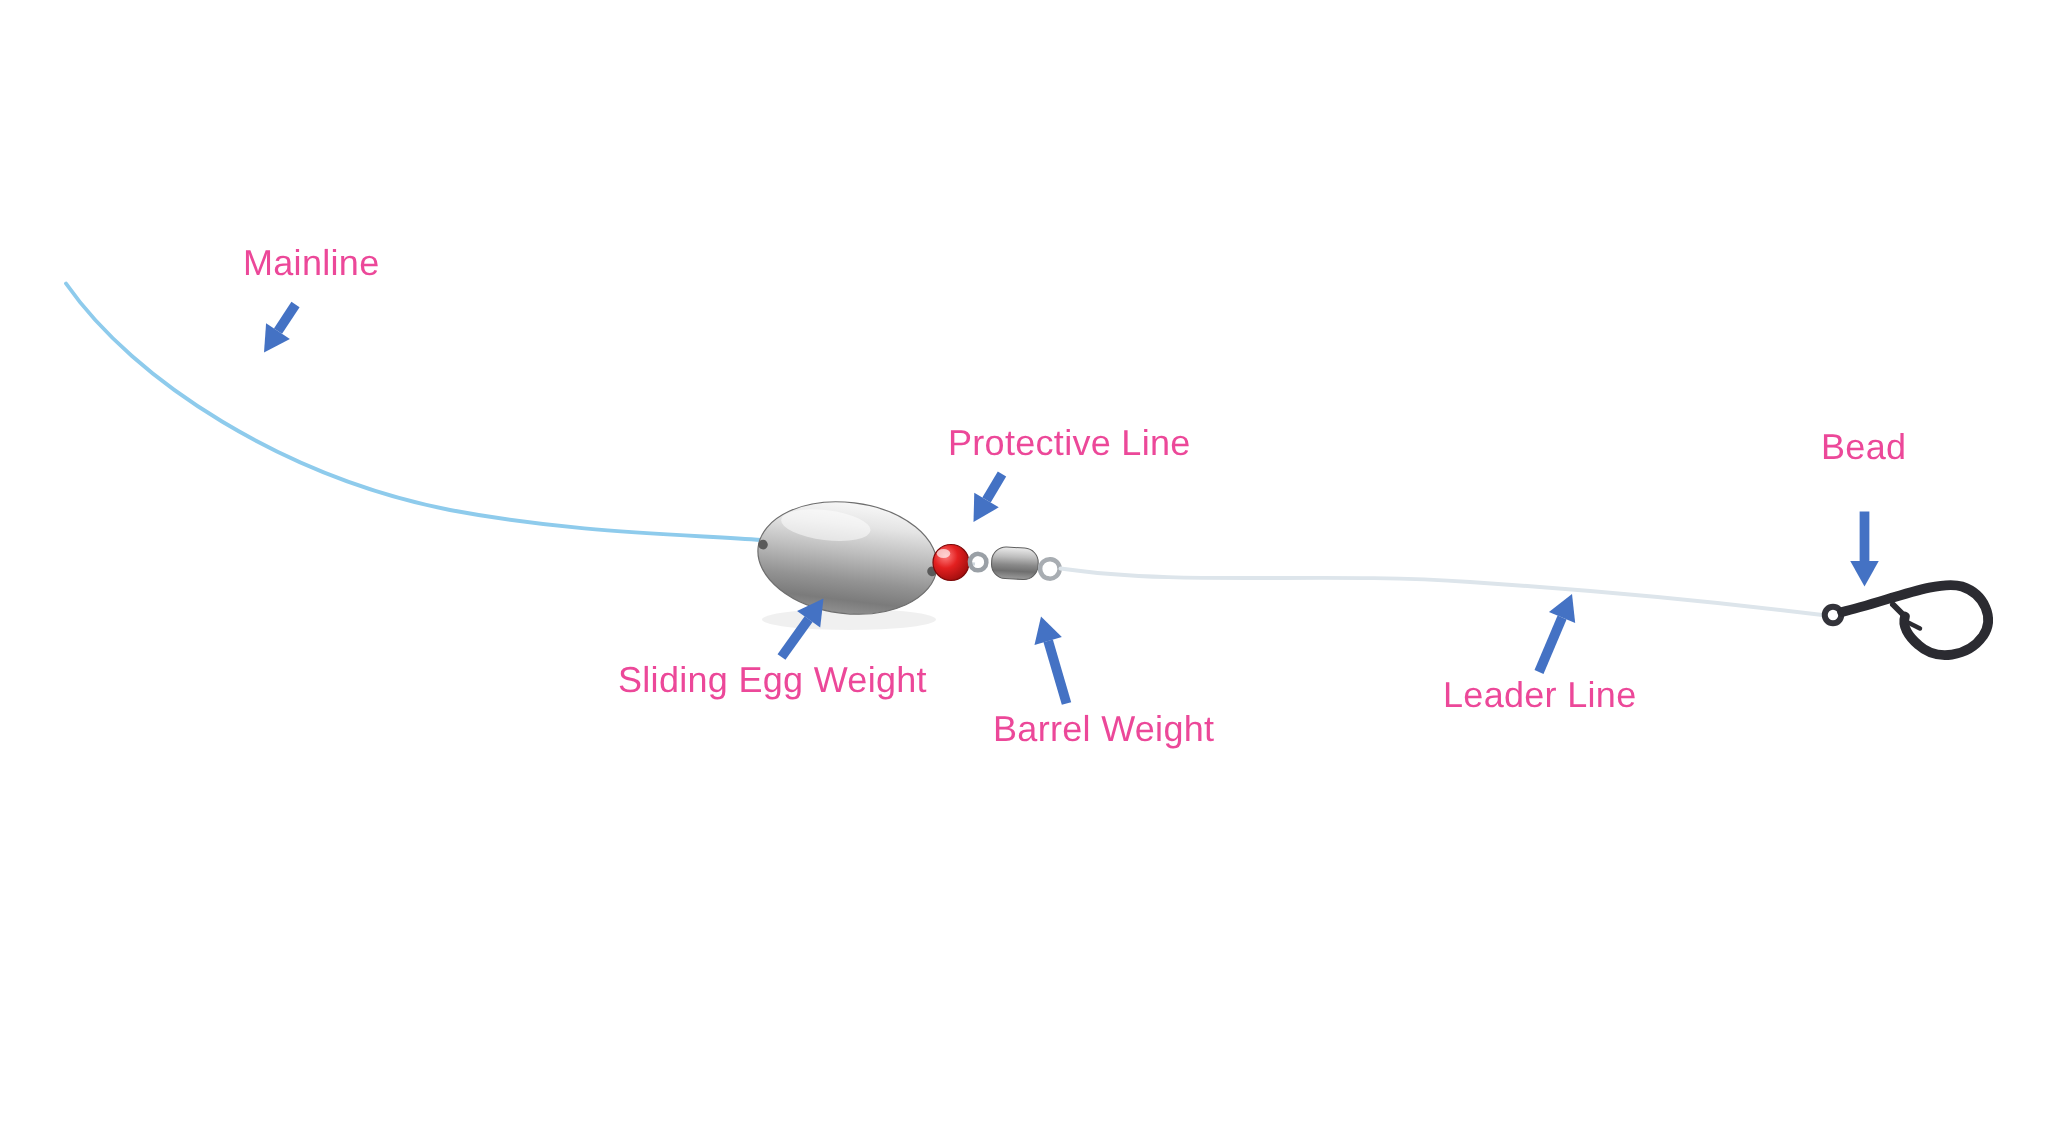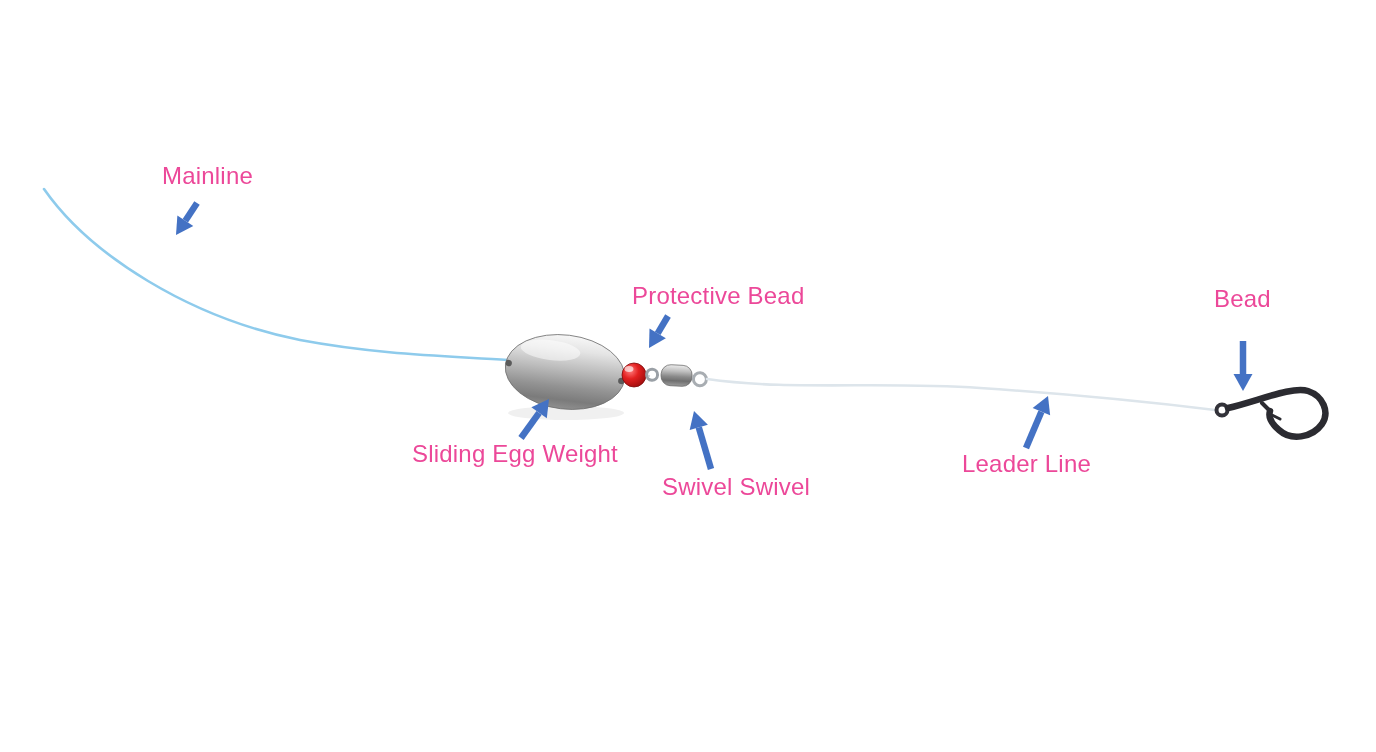--- a/index.html
+++ b/index.html
@@ -124,18 +124,18 @@
           <polygon points="1048,396 1050.1253090409275,415.3580231811141 1032.6269312706247,407.9548633552169" fill="#4472c4"></polygon>
         </g>
         <g>
           <line x1="1243" y1="341" x2="1243" y2="374" stroke="#4472c4" stroke-width="6.5"></line>
           <polygon points="1243,391 1233.5,374 1252.5,374" fill="#4472c4"></polygon>
         </g>
       </g>
   </svg>
 
   <div class="label label-mainline">Mainline</div>
-  <div class="label label-protective-bead">Protective Bead</div>
+  <div class="label label-protective-bead">Protective Line</div>
   <div class="label label-egg-weight">Sliding Egg Weight</div>
-  <div class="label label-barrel-swivel">Swivel Swivel</div>
+  <div class="label label-barrel-swivel">Barrel Weight</div>
   <div class="label label-leader-line">Leader Line</div>
   <div class="label label-hook">Bead</div>
 </div>
 
 </body></html>

